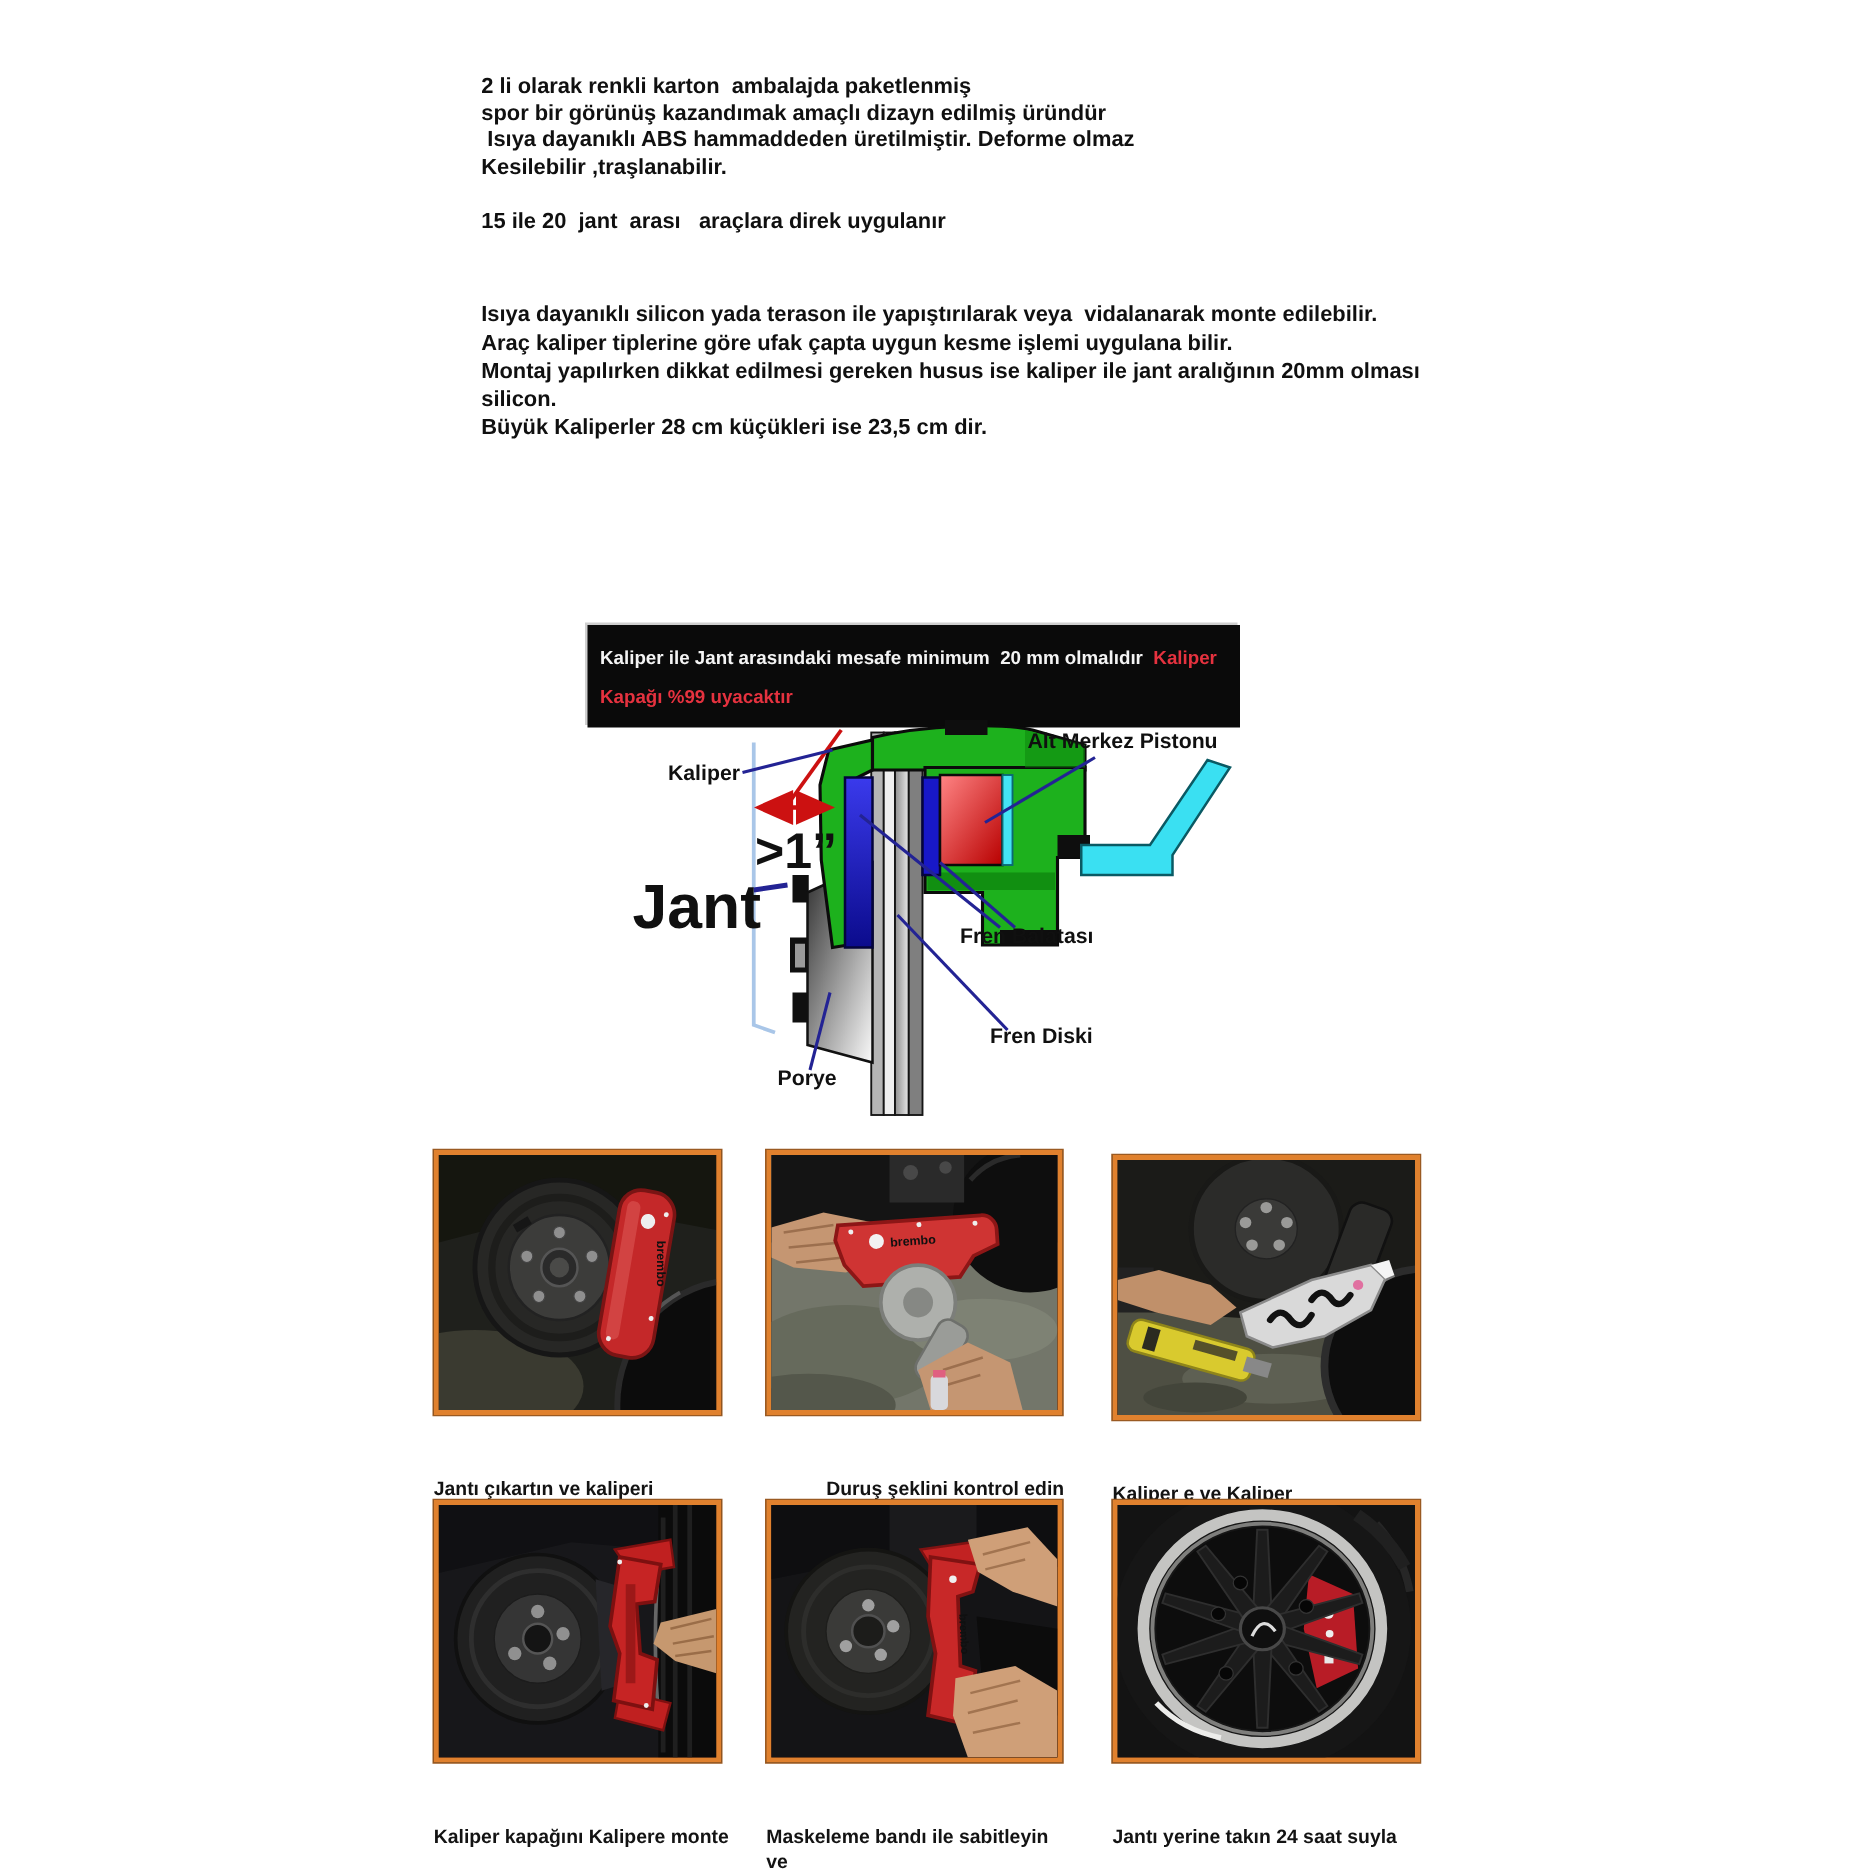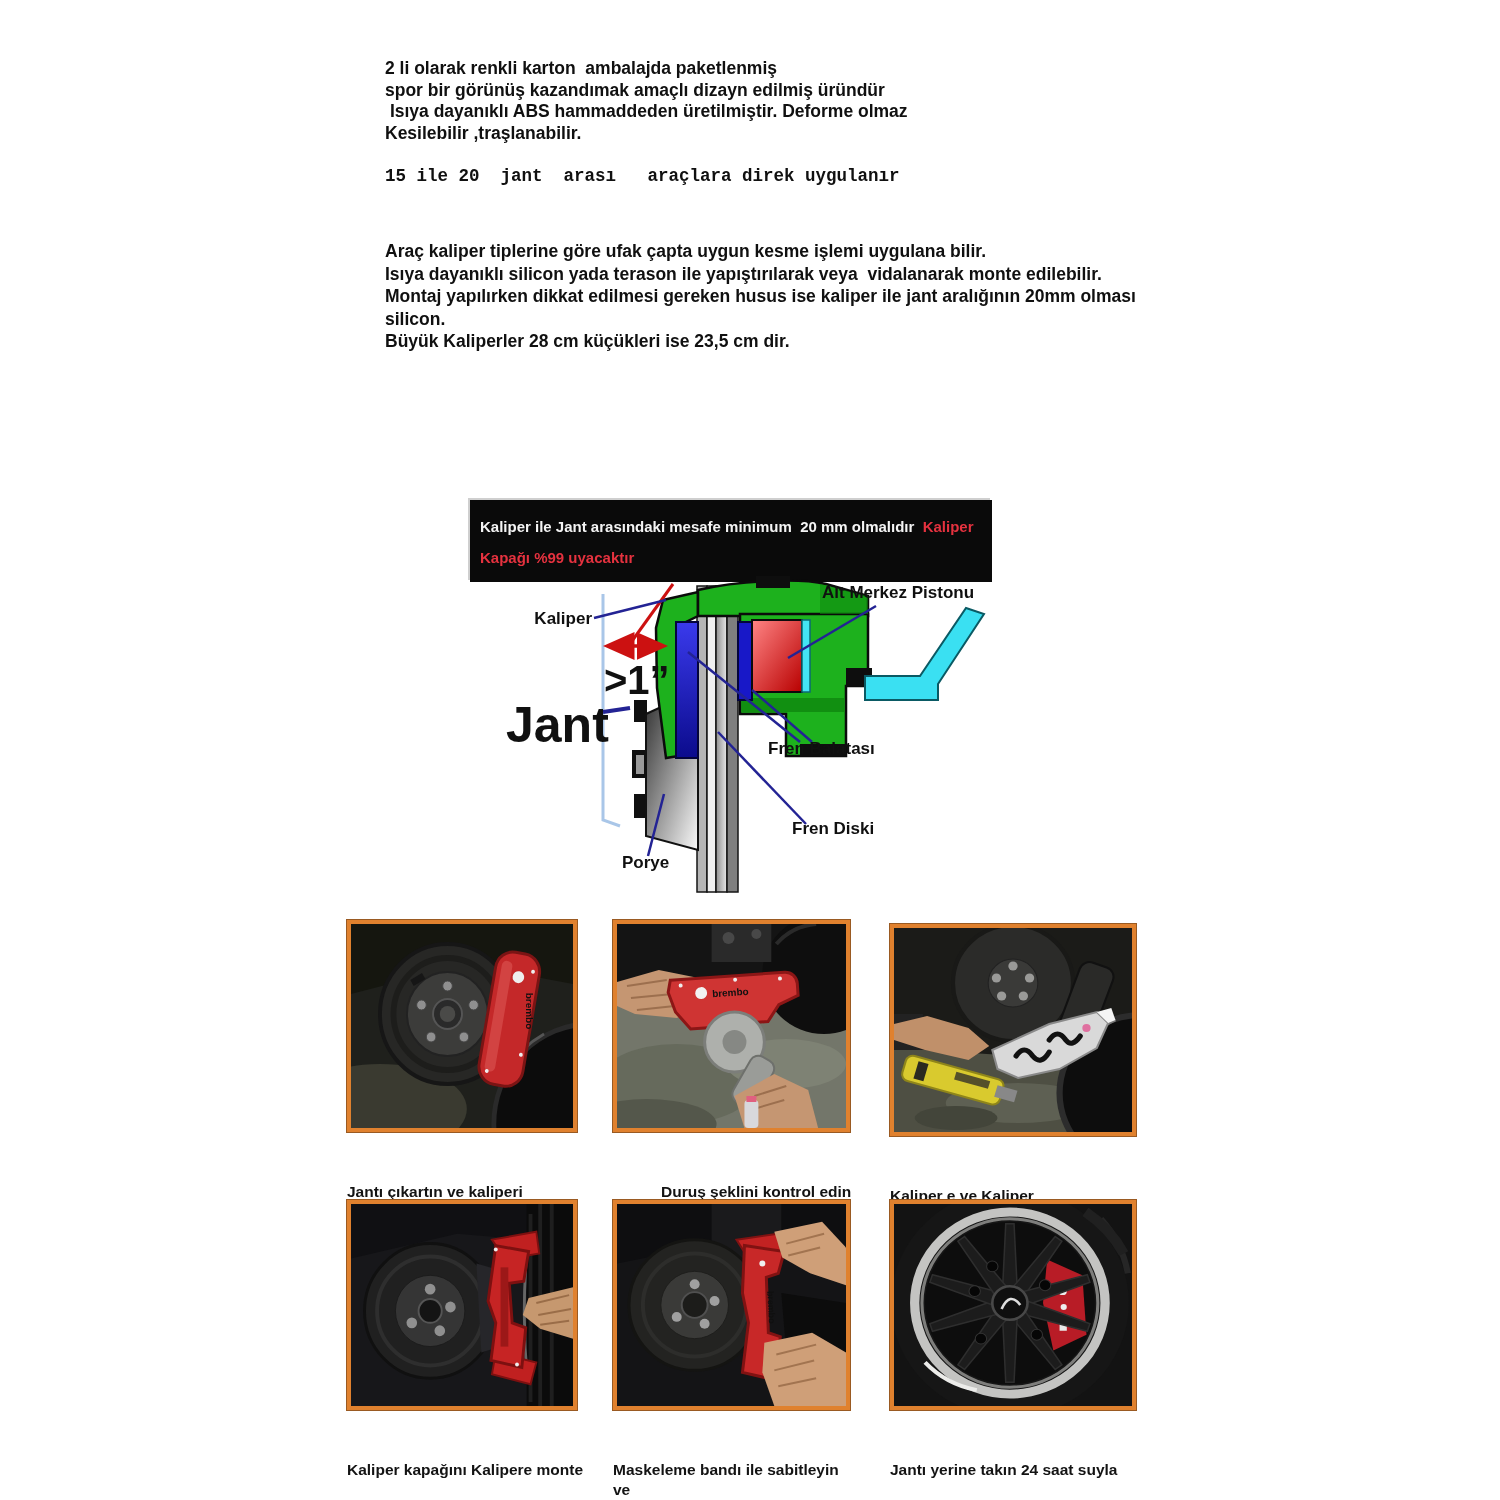--- a/index.html
+++ b/index.html
@@ -1,21 +1,21 @@
 <!DOCTYPE html>
 <html><head>
 <meta charset="utf-8">
 <style>
   html,body{margin:0;padding:0;}
   body{width:1500px;height:1500px;position:relative;background:#ffffff;
        font-family:"Liberation Sans",sans-serif;font-weight:bold;color:#101010;}
   .abs{position:absolute;}
   .txtline{white-space:pre-wrap;font-size:17.5px;line-height:21.5px;}
   #intro{left:385px;top:18px;width:700px;margin-top:40px;}
-  #fitline{margin-top:22px;font-family:Liberation Mono, monospace;}
+  #fitline{margin-top:22px;}
   #montaj{left:385px;top:240px;width:830px;}
   #montaj .txtline{line-height:22.5px;}
   #montaj-footer{margin-top:22px;}
   #banner{left:470px;top:500px;width:522px;height:82px;background:#0a0a0a;
           box-shadow:-2px -2px 0 #cfcfcf;}
   #banner p{margin:0;padding:11px 14px 0 10px;font-size:15px;line-height:31px;
             color:#f4f4f4;white-space:pre-wrap;}
   #banner .red{color:#e5323f;}
   #diagram{left:460px;top:568px;}
   svg text{font-family:"Liberation Sans",sans-serif;font-weight:bold;fill:#101010;}
@@ -31,22 +31,22 @@
 
 <section id="intro" class="abs">
   <div class="txtline">2 li olarak renkli karton  ambalajda paketlenmiş</div>
   <div class="txtline">spor bir görünüş kazandımak amaçlı dizayn edilmiş üründür</div>
   <div class="txtline"> Isıya dayanıklı ABS hammaddeden üretilmiştir. Deforme olmaz</div>
   <div class="txtline">Kesilebilir ,traşlanabilir.</div>
   <div id="fitline" class="txtline">15 ile 20  jant  arası   araçlara direk uygulanır</div>
 </section>
 
 <section id="montaj" class="abs">
+  <div class="txtline">Isıya dayanıklı silicon yada terason ile yapıştırılarak veya  vidalanarak monte edilebilir.</div>
   <div class="txtline">Araç kaliper tiplerine göre ufak çapta uygun kesme işlemi uygulana bilir.</div>
-  <div class="txtline">Isıya dayanıklı silicon yada terason ile yapıştırılarak veya  vidalanarak monte edilebilir.</div>
   <div class="txtline">Montaj yapılırken dikkat edilmesi gereken husus ise kaliper ile jant aralığının 20mm olması</div>
   <div class="txtline">silicon.</div>
   <div class="txtline">Büyük Kaliperler 28 cm küçükleri ise 23,5 cm dir.</div>
 </section>
 
 <div id="banner" class="abs">
   <p><span>Kaliper ile Jant arasındaki mesafe minimum  20 mm olmalıdır  </span><span class="red">Kaliper Kapağı %99 uyacaktır</span></p>
 </div>
 
 <svg id="diagram" class="abs" width="560" height="350" viewBox="460 568 560 350">

